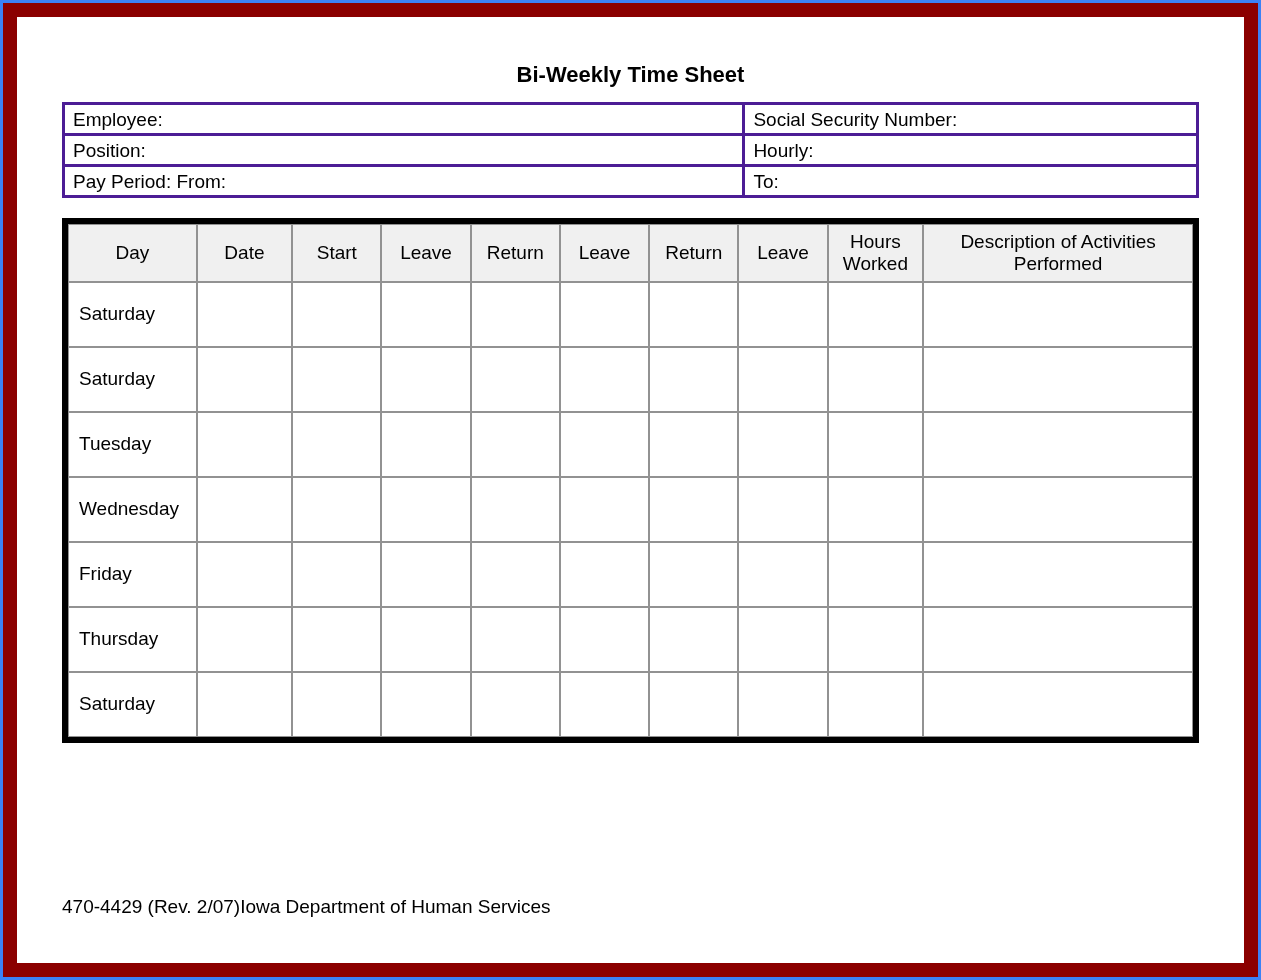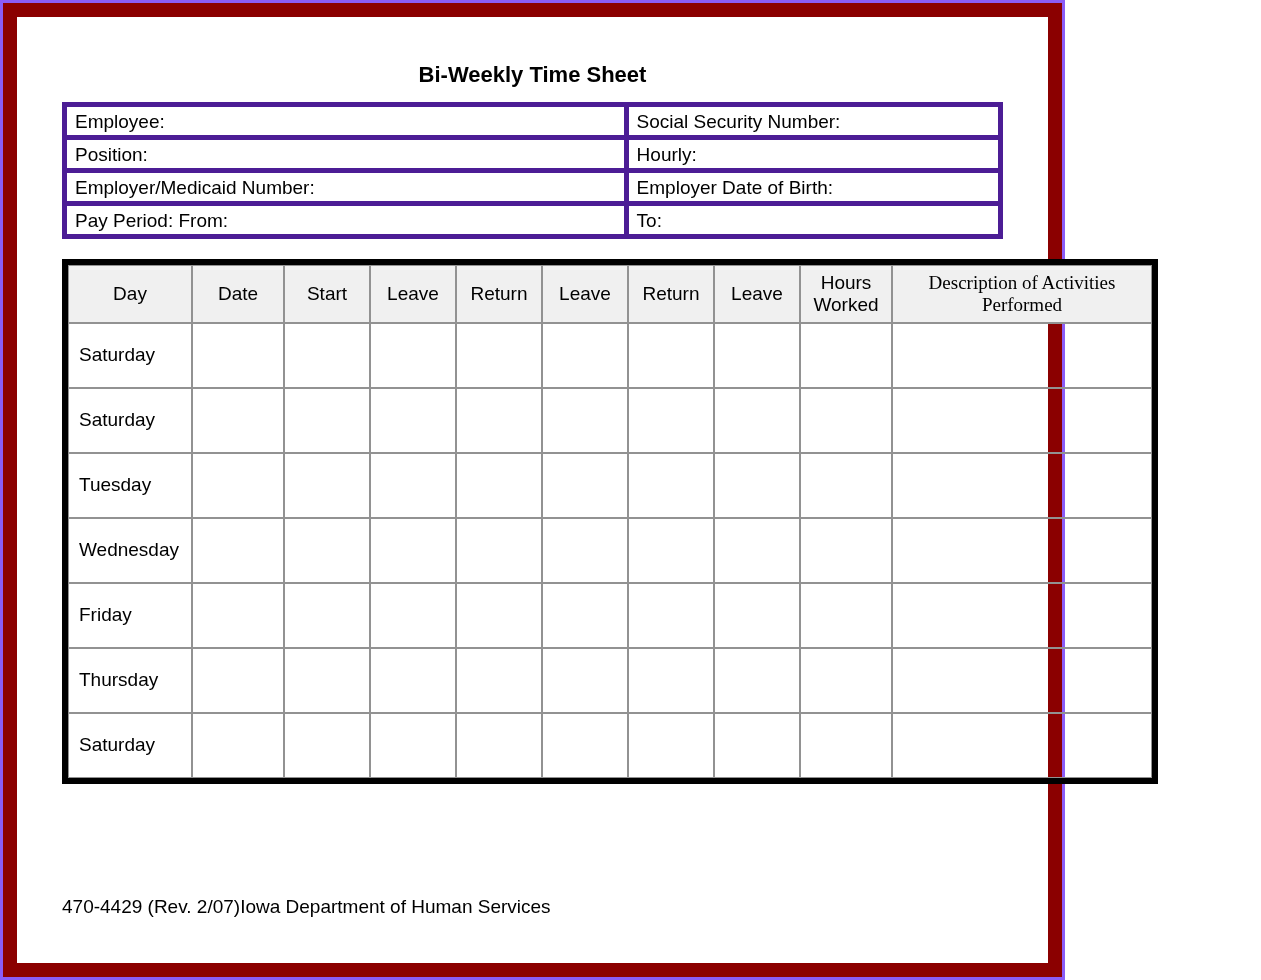--- a/index.html
+++ b/index.html
@@ -5,23 +5,23 @@
   * { box-sizing: border-box; }
   html, body {
     margin: 0;
     padding: 0;
     width: 1261px;
     height: 980px;
     font-family: Arial, Helvetica, sans-serif;
     background: #fff;
   }
   .outer {
-    width: 1065px;
+    width: 1261px;
     height: 980px;
-    background: #8b5cf6;
+    background: #3b82f6;
     padding: 3px;
   }
   .frame {
     width: 100%;
     height: 100%;
     background: #8b0000;
     border: 2px solid #8b0000;
     padding: 12px;
   }
   .page {
@@ -42,21 +42,21 @@
   
   .info-table {
     width: 100%;
     border-collapse: collapse;
     table-layout: fixed;
     margin-bottom: 20px;
     font-size: 19px;
     color: #000;
   }
   .info-table td {
-    border: 5px solid #4c1d95;
+    border: 3px solid #4c1d95;
     padding: 4px 8px 2px 8px;
     height: 29px;
     vertical-align: middle;
   }
   .info-table td.left { width: 60%; }
   .info-table td.right { width: 40%; }
   
   .grid {
     width: 100%;
     border-collapse: separate;
@@ -85,21 +85,21 @@
   }
   .grid td:first-child {
     padding-left: 10px;
   }
   
   .c-day   { width: 124px; }
   .c-date  { width: 92px; }
   .c-start { width: 86px; }
   .c-lr    { width: 86px; }
   .c-hours { width: 92px; }
-  .c-desc  { width: 260px; font-family: Liberation Serif, serif; }
+  .c-desc  { width: 260px; }
   .footer {
     position: absolute;
     left: 45px;
     right: 45px;
     bottom: 45px;
     display: flex;
     font-size: 19px;
     color: #000;
   }
 </style>
@@ -116,24 +116,20 @@
         <tbody>
             <tr>
           <td class="left">Employee:</td>
           <td class="right">Social Security Number:</td>
         </tr>
         <tr>
           <td class="left">Position:</td>
           <td class="right">Hourly:</td>
         </tr>
         <tr>
-          <td class="left">Employer/Medicaid Number:</td>
-          <td class="right">Employer Date of Birth:</td>
-        </tr>
-        <tr>
           <td class="left">Pay Period:  From:</td>
           <td class="right">To:</td>
         </tr>
       </tbody>
         </table>
 
       <table class="grid">
         <thead>
           <tr>
             <th class="c-day">Day</th>

